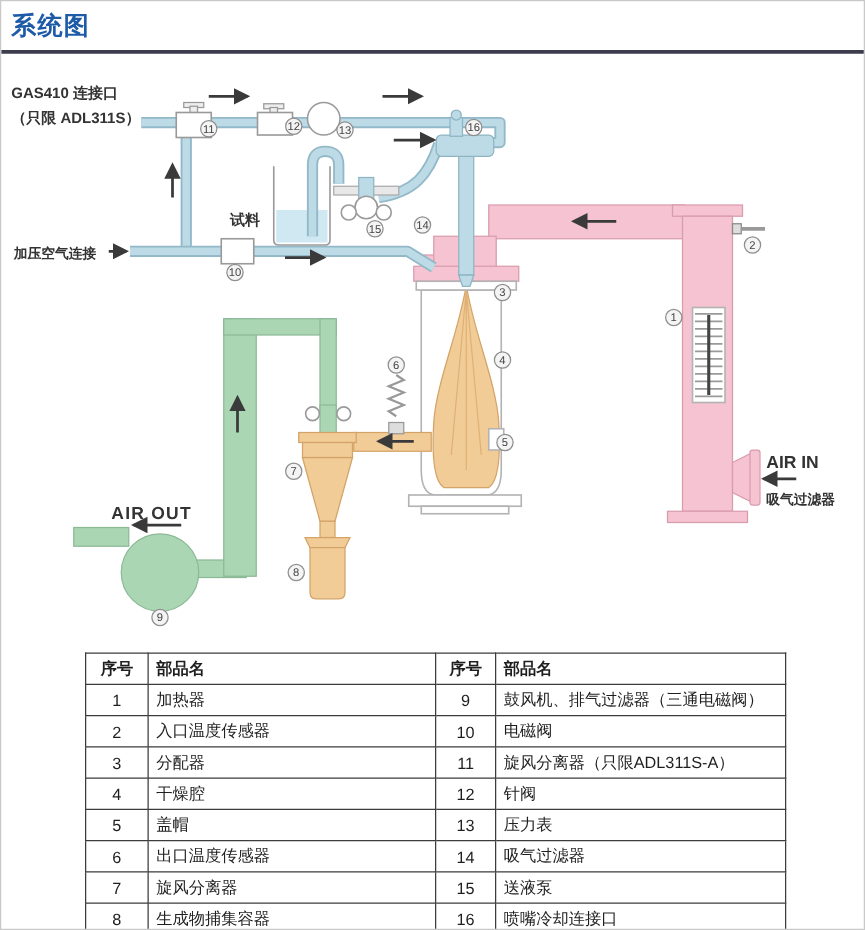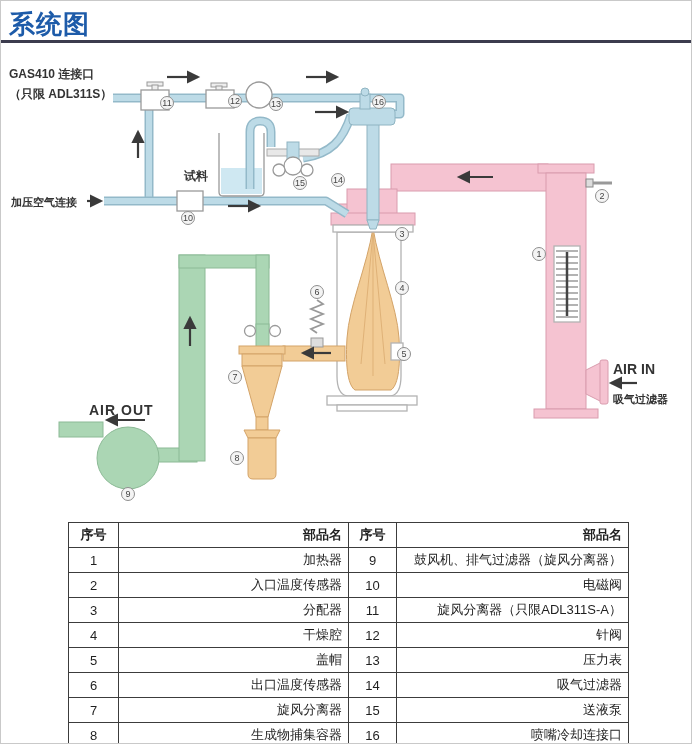--- a/index.html
+++ b/index.html
@@ -1,20 +1,20 @@
 <!DOCTYPE html>
 <html><head>
 <meta charset="utf-8">
 <style>
   html,body { margin:0; padding:0; background:#fff; }
   body { font-family:"Liberation Sans","DejaVu Sans",sans-serif; }
   .frame { position:relative; width:692px; height:744px; background:#fff;
            border:1px solid #c9c9c9; box-sizing:border-box; overflow:hidden; }
   .page-title { position:absolute; left:8px; top:6px; margin:0;
-                font-size:26px; font-weight:bold; color:#1d5ba9; letter-spacing:1px;text-align:right; }
+                font-size:20px; font-weight:bold; color:#1d5ba9; letter-spacing:1px;text-align:right; }
   .title-rule { position:absolute; left:0; top:39px; width:692px; height:3px;
                 background:#3c3c4e; }
   .diagram-svg { position:absolute; left:0; top:45px; }
 
   
   .po { fill:none; stroke:#93b9c9; stroke-width:9; stroke-linejoin:round; }
   .pi { fill:none; stroke:#bddbe7; stroke-width:6; stroke-linejoin:round; }
   .bf { fill:#bddbe7; stroke:#8fb4c2; stroke-width:1; }
   .pk { fill:#f5c3d1; stroke:#d99cae; stroke-width:1; }
   .gr { fill:#abd6b4; stroke:#8cba96; stroke-width:1; }
@@ -27,21 +27,21 @@
   .callout-num { font-size:9px; fill:#444; text-anchor:middle; }
 
   
   .parts-table { position:absolute; left:67px; top:521px; width:560px;
                  border-collapse:collapse; table-layout:fixed; }
   .parts-table th, .parts-table td { border:1px solid #3c3c3c; font-size:13px;
                  color:#1f1f1f; padding:3px 6px; height:17px; overflow:hidden;
                  white-space:nowrap; }
   .parts-table th { font-weight:bold; }
   .c-num { text-align:center; }
-  .c-name { text-align:right; }
+  .c-name { text-align:left; }
 </style>
 </head>
 <body>
 
 <div class="frame">
   <h1 class="page-title">系统图</h1>
   <div class="title-rule"></div>
 
   <svg class="diagram-svg" width="692" height="470" viewBox="0 0 692 470">
     <defs>
@@ -253,21 +253,21 @@
         <th class="c-name">部品名</th>
         <th class="c-num">序号</th>
         <th class="c-name">部品名</th>
       </tr>
     </thead>
     <tbody id="parts-body">
         <tr>
           <td class="c-num">1</td>
           <td class="c-name">加热器</td>
           <td class="c-num">9</td>
-          <td class="c-name">鼓风机、排气过滤器（旋风分离器）</td>
+          <td class="c-name">鼓风机、排气过滤器（三通电磁阀）</td>
         </tr>
         <tr>
           <td class="c-num">2</td>
           <td class="c-name">入口温度传感器</td>
           <td class="c-num">10</td>
           <td class="c-name">电磁阀</td>
         </tr>
         <tr>
           <td class="c-num">3</td>
           <td class="c-name">分配器</td>

